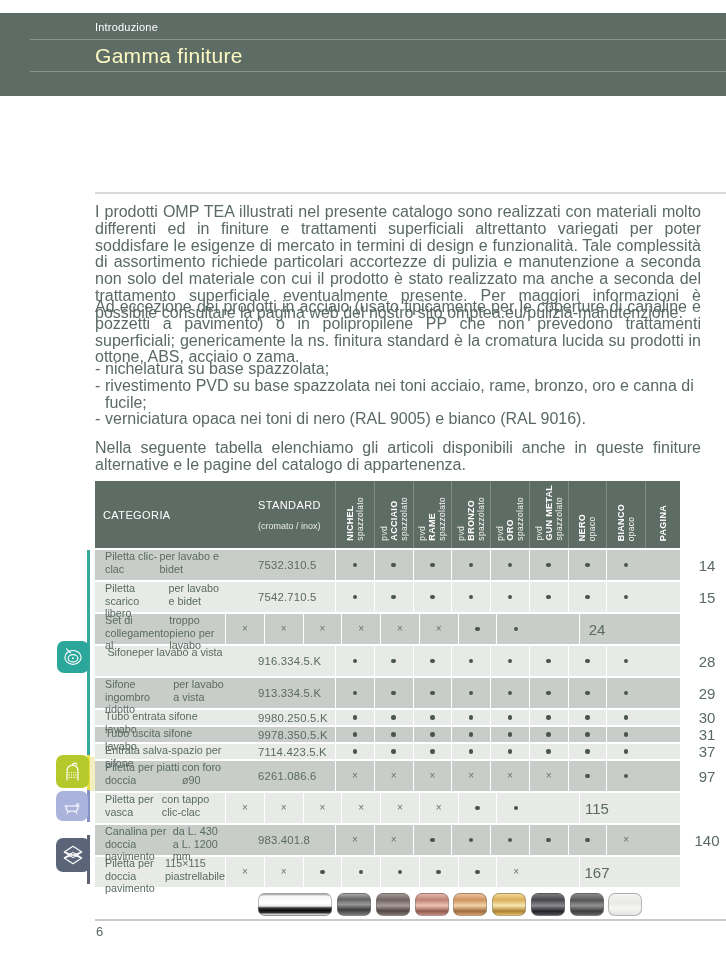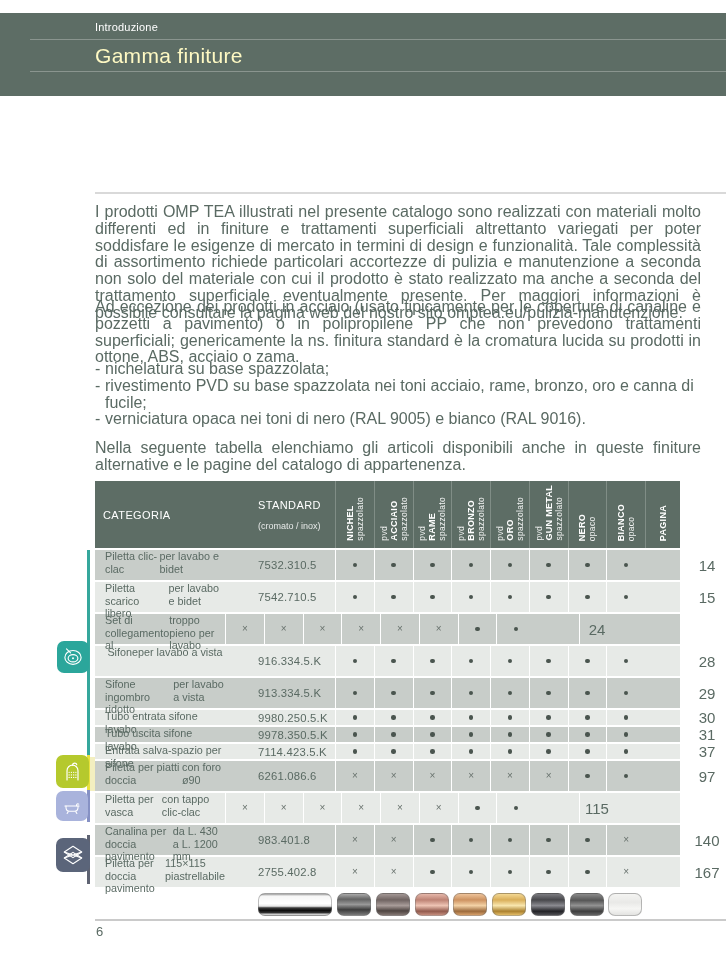--- a/index.html
+++ b/index.html
@@ -562,21 +562,20 @@
         <div class="cell c-fin">
           <span class="xmark">×</span>
         </div>
         <div class="cell c-page">140</div>
   </div>
       <div class="row shade-light">
     <div class="cell c-cat">
           <div>Piletta per doccia pavimento</div>
           <div>115×115 piastrellabile</div>
         </div>
-    <div class="cell c-std">2755.402.8</div>
     <div class="cell c-fin">
           <span class="xmark">×</span>
         </div>
         <div class="cell c-fin">
           <span class="xmark">×</span>
         </div>
         <div class="cell c-fin">
           <span class="dot"></span>
         </div>
         <div class="cell c-fin">

